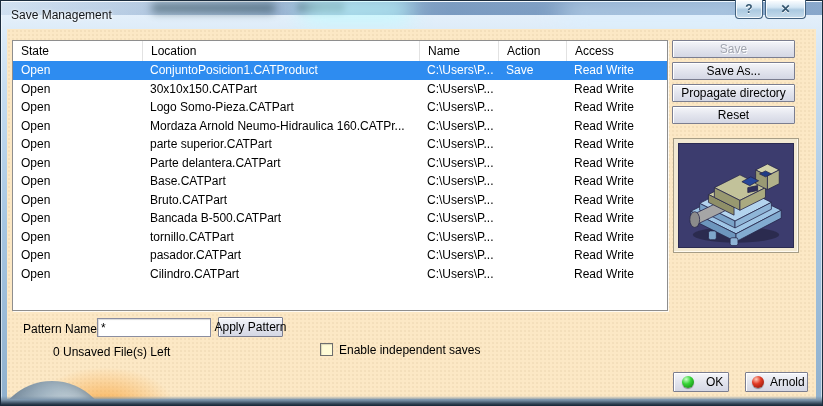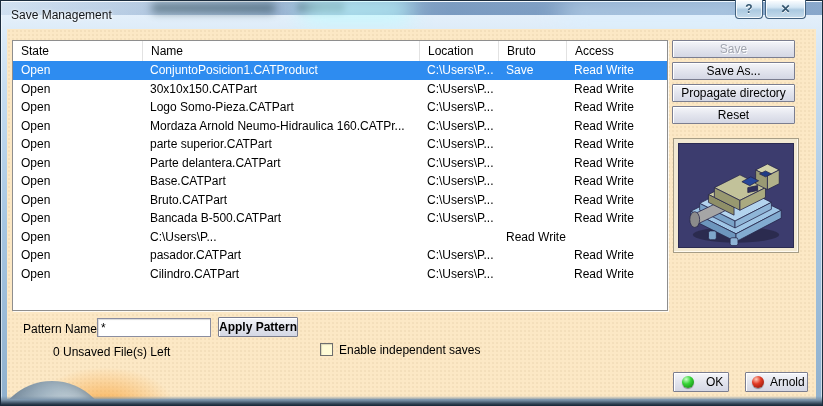--- a/index.html
+++ b/index.html
@@ -84,21 +84,21 @@
   }
   .preview-canvas { width:100%; height:100%; background:#3c3c6e; border:1px solid #2b2b52; }
 
   
   .pattern-label { position:absolute; left:16px; top:293px; color:#000; }
   .pattern-input {
     position:absolute; left:90px; top:289px; width:114px; height:19px;
     border:1px solid #8a8da0; background:#fff; font:12px "Liberation Sans",sans-serif;
     padding:0 3px; box-shadow:inset 1px 1px 1px rgba(0,0,0,.15);
   }
-  .apply-btn { position:absolute; left:211px; top:288px; width:80px; height:20px;font-weight:bold; }
+  .apply-btn { position:absolute; left:211px; top:288px; width:65px; height:20px; }
 
   .status-text { position:absolute; left:10px; top:316px; color:#000;margin-left:36px; }
 
   .cb { position:absolute; left:313px; top:314px; width:13px; height:13px;
     background:#fffbd6; border:1px solid #6e6e6e; box-shadow:inset 1px 1px 1px rgba(0,0,0,.15); }
   .cb-label { position:absolute; left:332px; top:314px; color:#000; }
 
   
   .ok-btn { position:absolute; left:666px; top:343px; width:56px; height:20px; justify-content:flex-start; padding-left:8px; gap:12px; }
   .cancel-btn { position:absolute; left:738px; top:343px; width:63px; height:20px; justify-content:flex-start; padding-left:6px; gap:6px; }
@@ -130,23 +130,23 @@
   </div>
 
   <div class="content">
 
     <div class="glow"></div>
     <div class="globe"></div>
 
     <div class="listbox">
       <div class="lb-grid lb-header">
         <div class="cell">State</div>
+        <div class="cell">Location</div>
         <div class="cell">Name</div>
-        <div class="cell">Location</div>
-        <div class="cell">Bruto</div>
+        <div class="cell">Action</div>
         <div class="cell">Access</div>
       </div>
       <div>
         <div class="lb-grid lb-row selected">
             <div class="cell">Open</div>
             <div class="cell">ConjuntoPosicion1.CATProduct</div>
             <div class="cell">C:\Users\P...</div>
             <div class="cell">Save</div>
             <div class="cell">Read Write</div>
           </div>
@@ -201,20 +201,21 @@
           </div>
           <div class="lb-grid lb-row">
             <div class="cell">Open</div>
             <div class="cell">Bancada B-500.CATPart</div>
             <div class="cell">C:\Users\P...</div>
             <div class="cell"></div>
             <div class="cell">Read Write</div>
           </div>
           <div class="lb-grid lb-row">
             <div class="cell">Open</div>
+            <div class="cell">tornillo.CATPart</div>
             <div class="cell">C:\Users\P...</div>
             <div class="cell"></div>
             <div class="cell">Read Write</div>
           </div>
           <div class="lb-grid lb-row">
             <div class="cell">Open</div>
             <div class="cell">pasador.CATPart</div>
             <div class="cell">C:\Users\P...</div>
             <div class="cell"></div>
             <div class="cell">Read Write</div>

